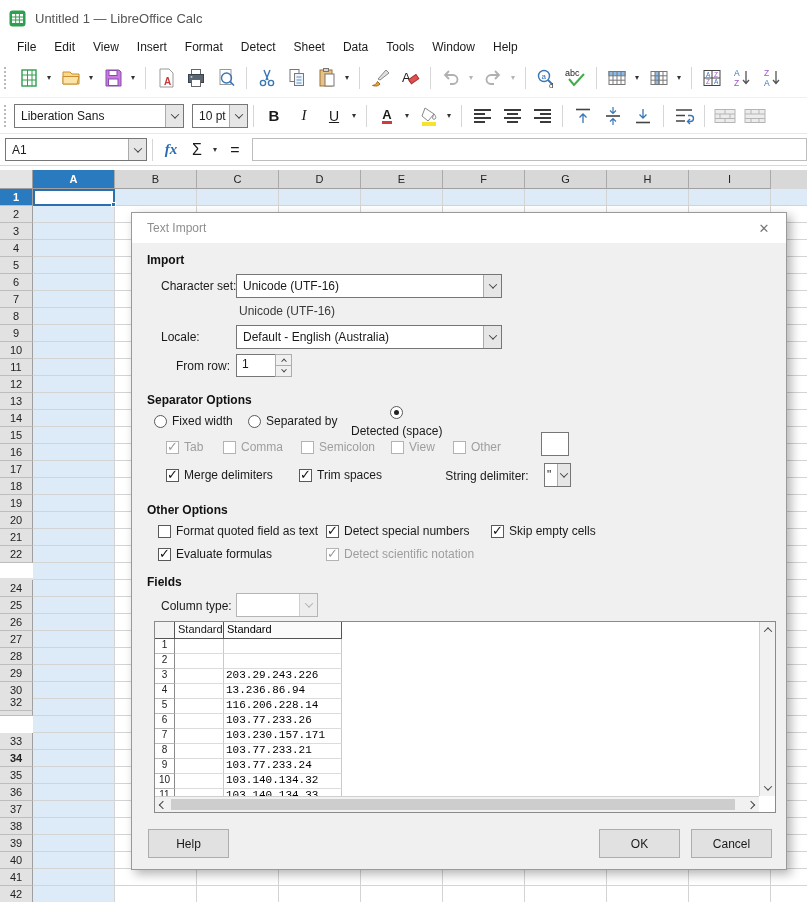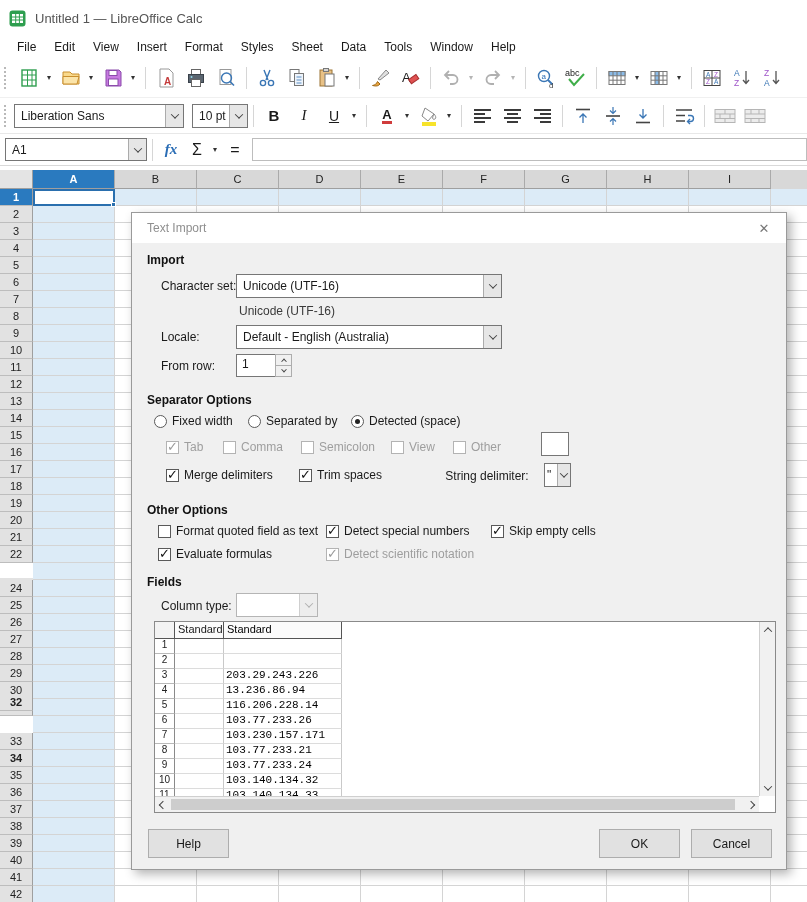--- a/index.html
+++ b/index.html
@@ -123,21 +123,21 @@
     </span>
     <span class="title-text">Untitled 1 — LibreOffice Calc</span>
   </div>
 
   <div class="menubar">
       <span class="menu-item">File</span>
       <span class="menu-item">Edit</span>
       <span class="menu-item">View</span>
       <span class="menu-item">Insert</span>
       <span class="menu-item">Format</span>
-      <span class="menu-item">Styles</span>
+      <span class="menu-item">Detect</span>
       <span class="menu-item">Sheet</span>
       <span class="menu-item">Data</span>
       <span class="menu-item">Tools</span>
       <span class="menu-item">Window</span>
       <span class="menu-item">Help</span>
     </div>
 
   <div class="toolbar std">
     <span class="grip"></span>
     <span class="tbtn">
@@ -448,21 +448,21 @@
         <div class="rowhdr" style="top: 376px; height: 17px;">22</div>
         <div class="rowhdr" style="top: 408px; height: 17px; padding-left: 36px;">23</div>
         <div class="rowhdr" style="top: 410px; height: 17px;">24</div>
         <div class="rowhdr" style="top: 427px; height: 17px;">25</div>
         <div class="rowhdr" style="top: 444px; height: 17px;">26</div>
         <div class="rowhdr" style="top: 461px; height: 17px;">27</div>
         <div class="rowhdr" style="top: 478px; height: 17px;">28</div>
         <div class="rowhdr" style="top: 495px; height: 17px;">29</div>
         <div class="rowhdr" style="top: 512px; height: 17px;">30</div>
         <div class="rowhdr" style="top: 529px; height: 17px;">31</div>
-        <div class="rowhdr" style="top: 524px; height: 17px; font-weight: bold;">32</div>
+        <div class="rowhdr" style="top: 524px; height: 17px;">32</div>
         <div class="rowhdr" style="top: 563px; height: 17px;">33</div>
         <div class="rowhdr" style="top: 580px; height: 17px; font-weight: bold;">34</div>
         <div class="rowhdr" style="top: 597px; height: 17px;">35</div>
         <div class="rowhdr" style="top: 614px; height: 17px;">36</div>
         <div class="rowhdr" style="top: 631px; height: 17px;">37</div>
         <div class="rowhdr" style="top: 648px; height: 17px;">38</div>
         <div class="rowhdr" style="top: 665px; height: 17px;">39</div>
         <div class="rowhdr" style="top: 682px; height: 17px;">40</div>
         <div class="rowhdr" style="top: 699px; height: 17px;">41</div>
         <div class="rowhdr" style="top: 716px; height: 17px;">42</div>
@@ -494,21 +494,21 @@
     <div class="note" style="left:107px;top:91px;">Unicode (UTF-16)</div>
 
     <div class="dlbl" style="left:29px;top:117px;">Locale:</div>
     <span class="combo" style="position:absolute;left:104px;top:112px;width:266px;">
       <span class="val">Default - English (Australia)</span>
       <span class="cbtn">
           <span class="chev"></span>
         </span>
     </span>
 
-    <div class="dlbl" style="left:29px;top:146px;">From row:</div>
+    <div class="dlbl" style="left:44px;top:146px;">From row:</div>
     <span class="spin" style="left:104px;top:141px;">
       <span class="fld">1</span>
       <span class="btns">
         <div>
             <span class="chev up"></span>
           </div>
         <div>
             <span class="chev"></span>
           </div>
       </span>
@@ -516,21 +516,21 @@
 
     <div class="heading" style="top:180px;">Separator Options</div>
     <label class="cbx" style="left:22px;top:201px;">
         <span class="rad"></span>
         <span>Fixed width</span>
       </label>
     <label class="cbx" style="left:116px;top:201px;">
         <span class="rad"></span>
         <span>Separated by</span>
       </label>
-    <label class="cbx" style="left:219px;top:201px;">
+    <label class="cbx" style="left:219px;top:193px;flex-direction:column;">
         <span class="rad sel"></span>
         <span>Detected (space)</span>
       </label>
 
     <label class="cbx" style="left:34px;top:227px;">
         <span class="box checked dis"></span>
         <span class="dim">Tab</span>
       </label>
     <label class="cbx" style="left:91px;top:227px;">
         <span class="box dis"></span>

